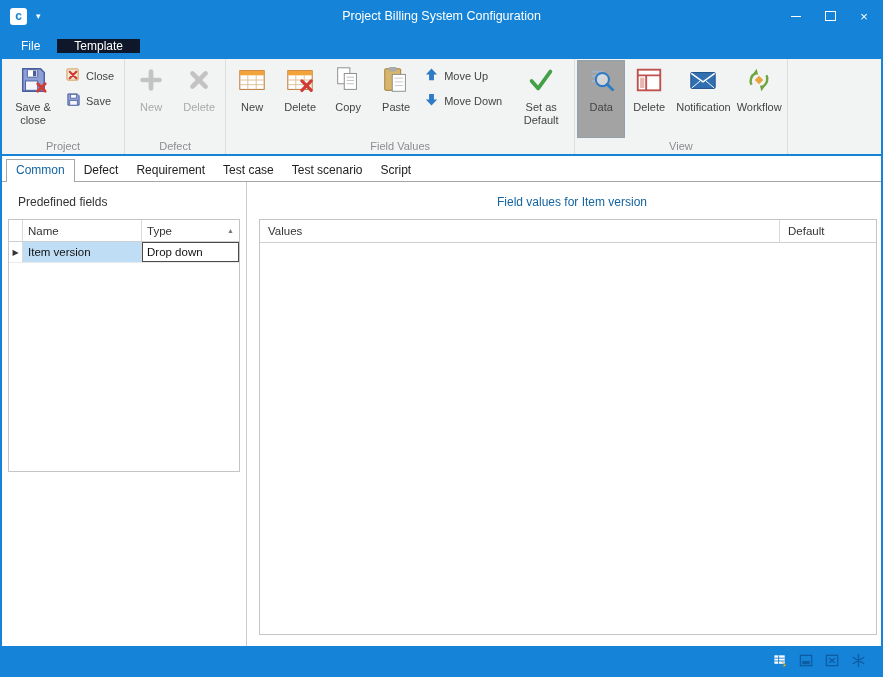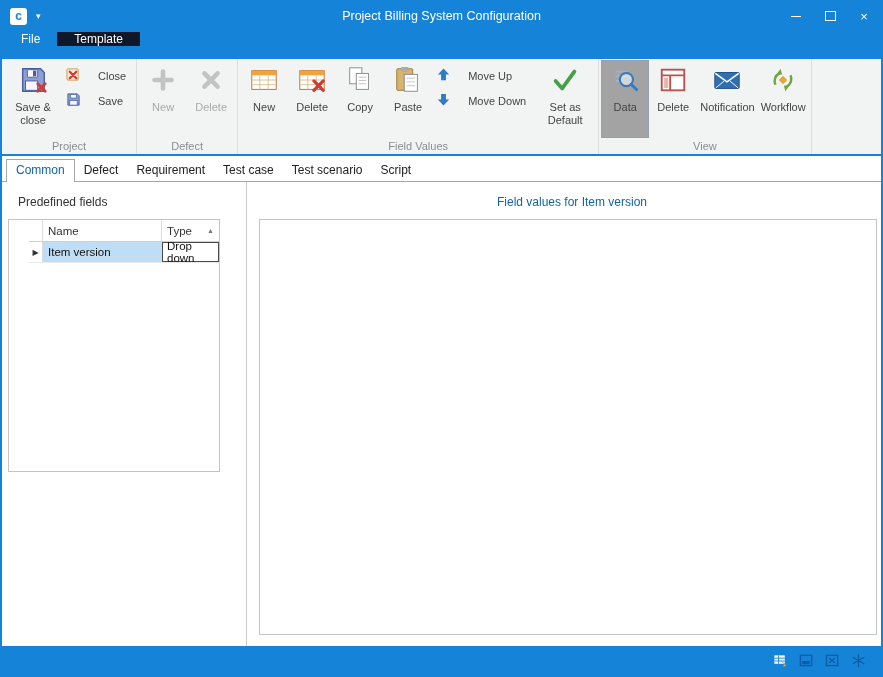--- a/index.html
+++ b/index.html
@@ -10,52 +10,52 @@
   .titlebar{height:32px;background:#1583D7;display:flex;align-items:center;position:relative;flex:0 0 auto;color:#fff;}
   .app-icon{width:17px;height:17px;margin-left:8px;background:#fff;color:#1583D7;font-weight:700;font-size:12px;display:flex;align-items:center;justify-content:center;border-radius:3px;z-index:2;}
   .qat{margin-left:9px;font-size:9px;color:#fff;z-index:2;}
   .title{position:absolute;left:0;right:0;text-align:center;font-size:12.5px;color:#fff;}
   .win-controls{margin-left:auto;display:flex;height:100%;z-index:2;}
   .win-btn{width:34px;height:100%;display:flex;align-items:center;justify-content:center;font-size:13px;color:#fff;cursor:default;}
   .min-glyph{width:10px;border-bottom:1px solid #fff;display:inline-block;height:1px;}
   .max-glyph{width:9px;height:8px;border:1px solid #fff;display:inline-block;}
 
   
-  .tabrow{height:27px;background:#1583D7;display:flex;align-items:flex-start;padding-left:2px;flex:0 0 auto;}
+  .tabrow{height:27px;background:#1583D7;display:flex;align-items:center;padding-left:2px;flex:0 0 auto;}
   .rtab{padding:0 17px;display:flex;align-items:center;color:#fff;font-size:12px;}
   .rtab.active{background:#0f172a;}
 
   
   .ribbon{height:97px;box-sizing:border-box;background:#F2F3F3;display:flex;flex:0 0 auto;border-bottom:2px solid #1583D7;}
   .grp{display:flex;flex-direction:column;border-right:1px solid #DCDDDE;padding:1px 2px 0;}
   .grp-body{flex:1;display:flex;align-items:stretch;}
   .grp-cap{height:16px;line-height:16px;text-align:center;font-size:11px;color:#8A8D90;}
   .bigbtn{min-width:42px;padding:5px 3px 2px;display:flex;flex-direction:column;align-items:center;gap:3px;font-size:11px;color:#444;text-align:center;line-height:1.2;cursor:default;}
   .bigbtn svg{width:30px;height:30px;flex:0 0 auto;}
   .bigbtn.disabled{color:#A9A9A9;}
   .bigbtn.selected{background:#a3a3a3;box-shadow:inset 0 0 0 1px #95A0AC;}
   .bigbtn.w50{width:52px;}
   .bigbtn.w54{width:56px;}
   .smallcol{display:flex;flex-direction:column;justify-content:flex-start;padding-top:6px;gap:6px;}
-  .smallbtn{display:flex;align-items:center;gap:17px;font-size:11px;color:#444;padding:1px 8px 1px 4px;cursor:default;white-space:nowrap;}
+  .smallbtn{display:flex;align-items:center;gap:5px;font-size:11px;color:#444;padding:1px 8px 1px 4px;cursor:default;white-space:nowrap;}
   .smallbtn svg{width:15px;height:15px;flex:0 0 auto;}
 
   
   .pagetabs{height:25px;display:flex;align-items:flex-end;padding-left:4px;border-bottom:1px solid #A3A7AB;background:#fff;flex:0 0 auto;}
   .ptab{padding:3px 9px 4px;font-size:12px;color:#222;cursor:default;}
   .ptab.active{border:1px solid #A3A7AB;border-bottom:none;background:#fff;color:#1464A0;margin-bottom:-1px;padding-bottom:5px;}
 
   
   .content{flex:1;display:flex;min-height:0;background:#fff;}
   .left-panel{width:245px;box-sizing:border-box;border-right:1px solid #C9CCCE;display:flex;flex-direction:column;}
   .right-panel{flex:1;display:flex;flex-direction:column;text-align:center;}
   .caption{margin:13px 0 10px 16px;font-size:12px;color:#333;}
   .caption.blue{color:#1464A0;}
 
-  .lgrid{margin-left:6px;width:212px;height:253px;box-sizing:border-box;border:1px solid #C2C5C8;background:#fff;display:flex;flex-direction:column;padding-left:20px;}
+  .lgrid{margin-left:6px;width:232px;height:253px;box-sizing:border-box;border:1px solid #C2C5C8;background:#fff;display:flex;flex-direction:column;}
   .lg-head{display:flex;height:21px;border-bottom:1px solid #CDD0D2;flex:0 0 auto;}
   .lg-cell{font-size:11.5px;color:#333;display:flex;align-items:center;padding:0 5px;border-right:1px solid #D8DADC;box-sizing:border-box;}
   .lg-ind{width:14px;padding:0;justify-content:center;}
   .lg-name{width:119px;}
   .lg-type{flex:1;border-right:none;}
   .sort{margin-left:auto;font-size:7px;color:#75797D;}
   .lg-row{display:flex;height:20px;border-bottom:1px solid #E8EAEB;flex:0 0 auto;}
   .lg-row .lg-cell{color:#111;}
   .lg-row .lg-ind{font-size:8px;color:#333;}
   .cell-sel{background:#BFDDF5;}
@@ -312,20 +312,24 @@
           <div class="lg-cell lg-name cell-sel">Item version</div>
           <div class="lg-cell lg-type cell-focus">Drop down</div>
         </div>
         <div class="lg-empty"></div>
       </div>
     </div>
 
     <div class="right-panel">
       <div class="caption blue">Field values for Item version</div>
       <div class="rgrid">
+        <div class="rg-head">
+          <div class="rg-values">Values</div>
+          <div class="rg-default">Default</div>
+        </div>
         <div class="rg-body"></div>
       </div>
     </div>
 
   </div>
 
   <div class="statusbar">
     <div class="sb-icon">
       <svg viewBox="0 0 16 16">
           <rect x="1.5" y="2.5" width="11" height="9" fill="#fff"></rect>

